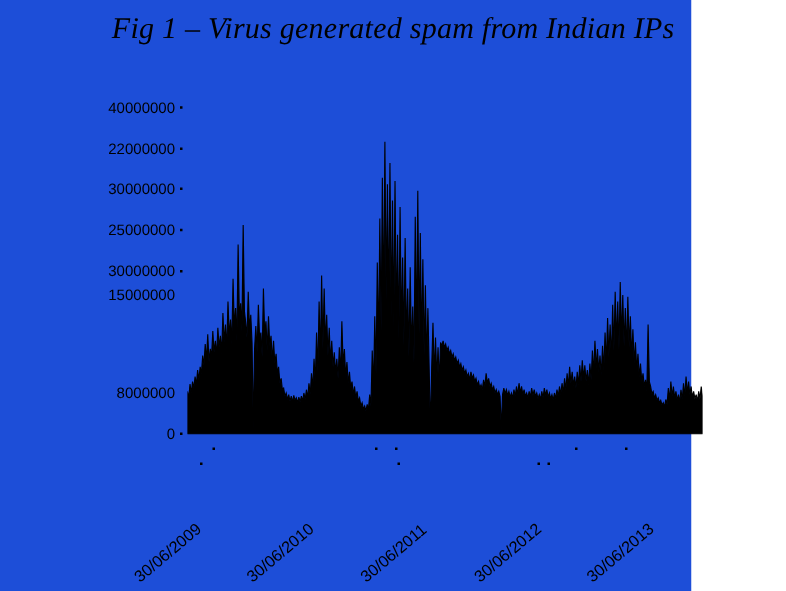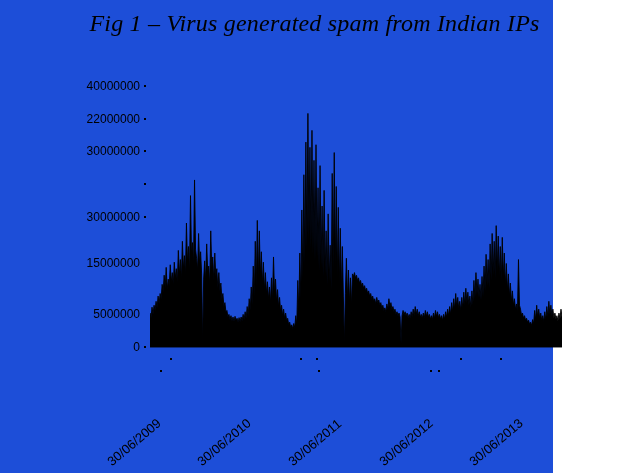--- a/index.html
+++ b/index.html
@@ -118,23 +118,24 @@
 <body>
 
 <div id="figure-root">
 
   <div id="figure-title">Fig 1 – Virus generated spam from Indian IPs</div>
 
   <div id="chart-area">
 
     <div id="y-axis-labels">
         <div class="y-tick-label" style="top: 285px;">0</div>
-        <div class="y-tick-label" style="top: 252.375px;">5000000</div>
-        <div class="y-tick-label" style="top: 201px;">15000000</div>
+        <div class="y-tick-label" style="top: 252.375px;">8000000</div>
+        <div class="y-tick-label" style="top: 174px;">15000000</div>
         <div class="y-tick-label" style="top: 154.5px;">30000000</div>
+        <div class="y-tick-label" style="top: 121.875px;">25000000</div>
         <div class="y-tick-label" style="top: 89.25px;">30000000</div>
         <div class="y-tick-label" style="top: 56.625px;">22000000</div>
         <div class="y-tick-label" style="top: 24px;">40000000</div>
         <div class="axis-dot" style="left: 108px; top: 284px;"></div>
         <div class="axis-dot" style="left: 108px; top: 153.5px;"></div>
         <div class="axis-dot" style="left: 108px; top: 120.875px;"></div>
         <div class="axis-dot" style="left: 108px; top: 88.25px;"></div>
         <div class="axis-dot" style="left: 108px; top: 55.625px;"></div>
         <div class="axis-dot" style="left: 108px; top: 23px;"></div>
       </div>

